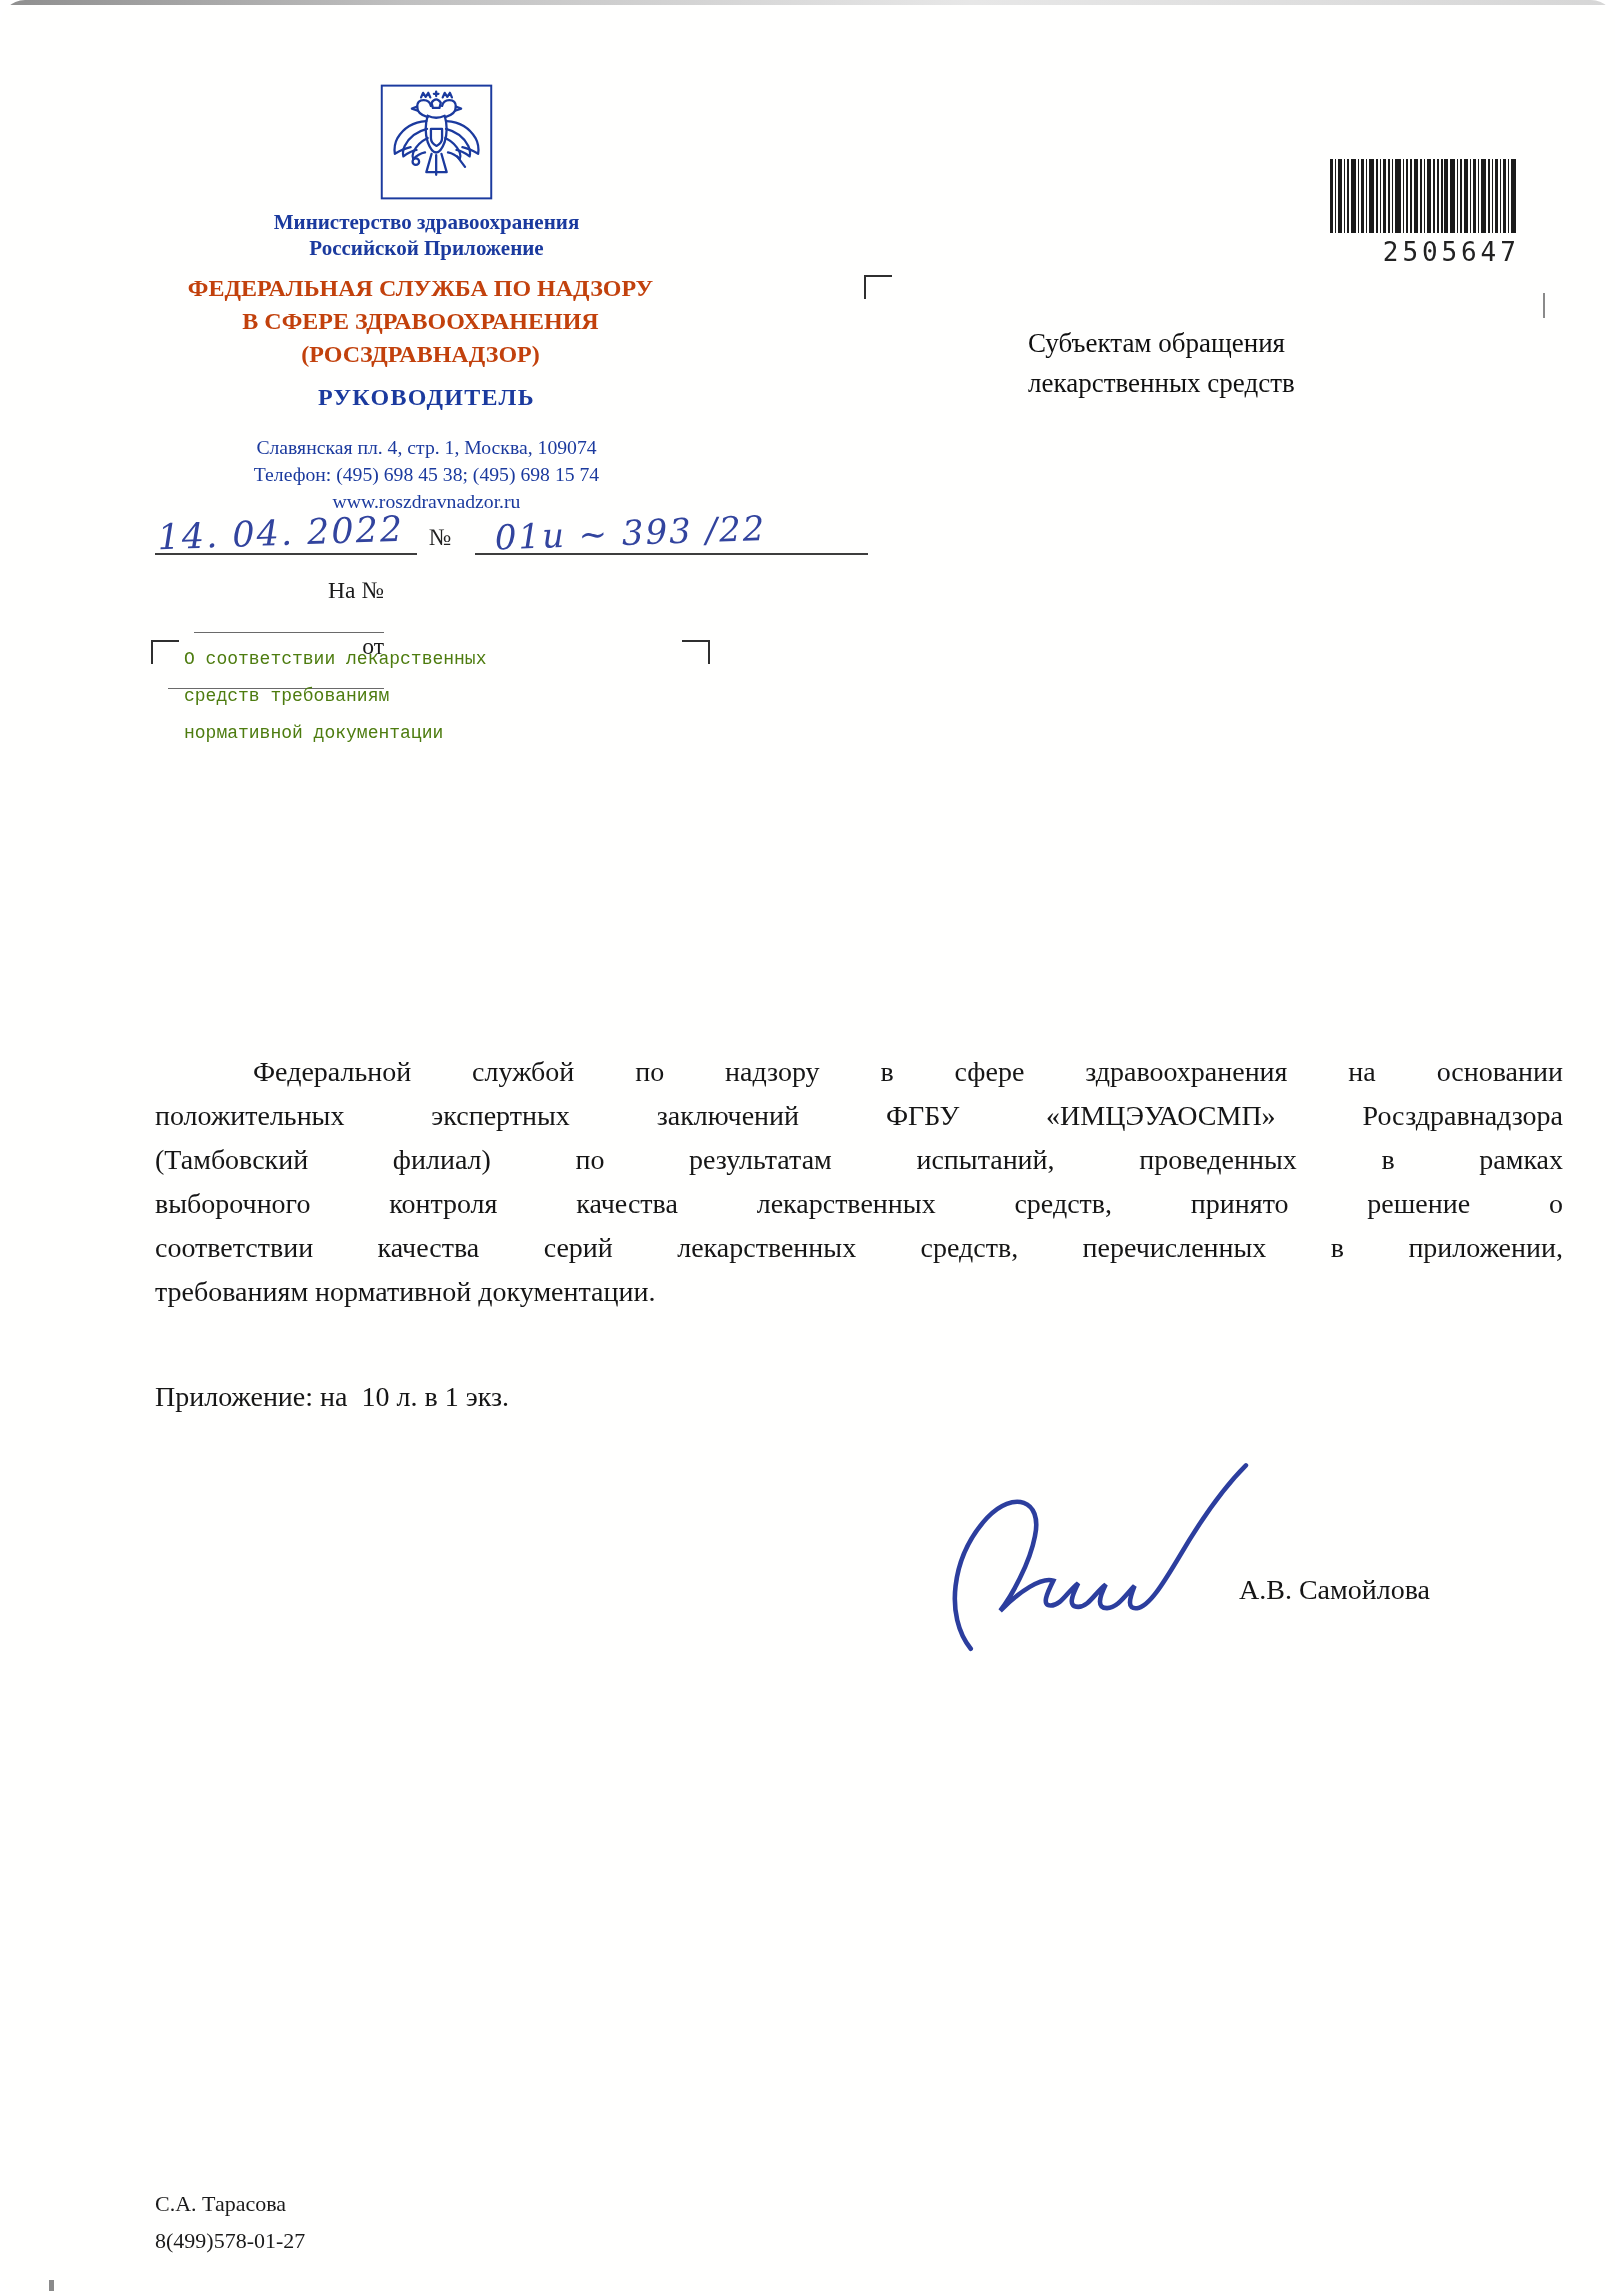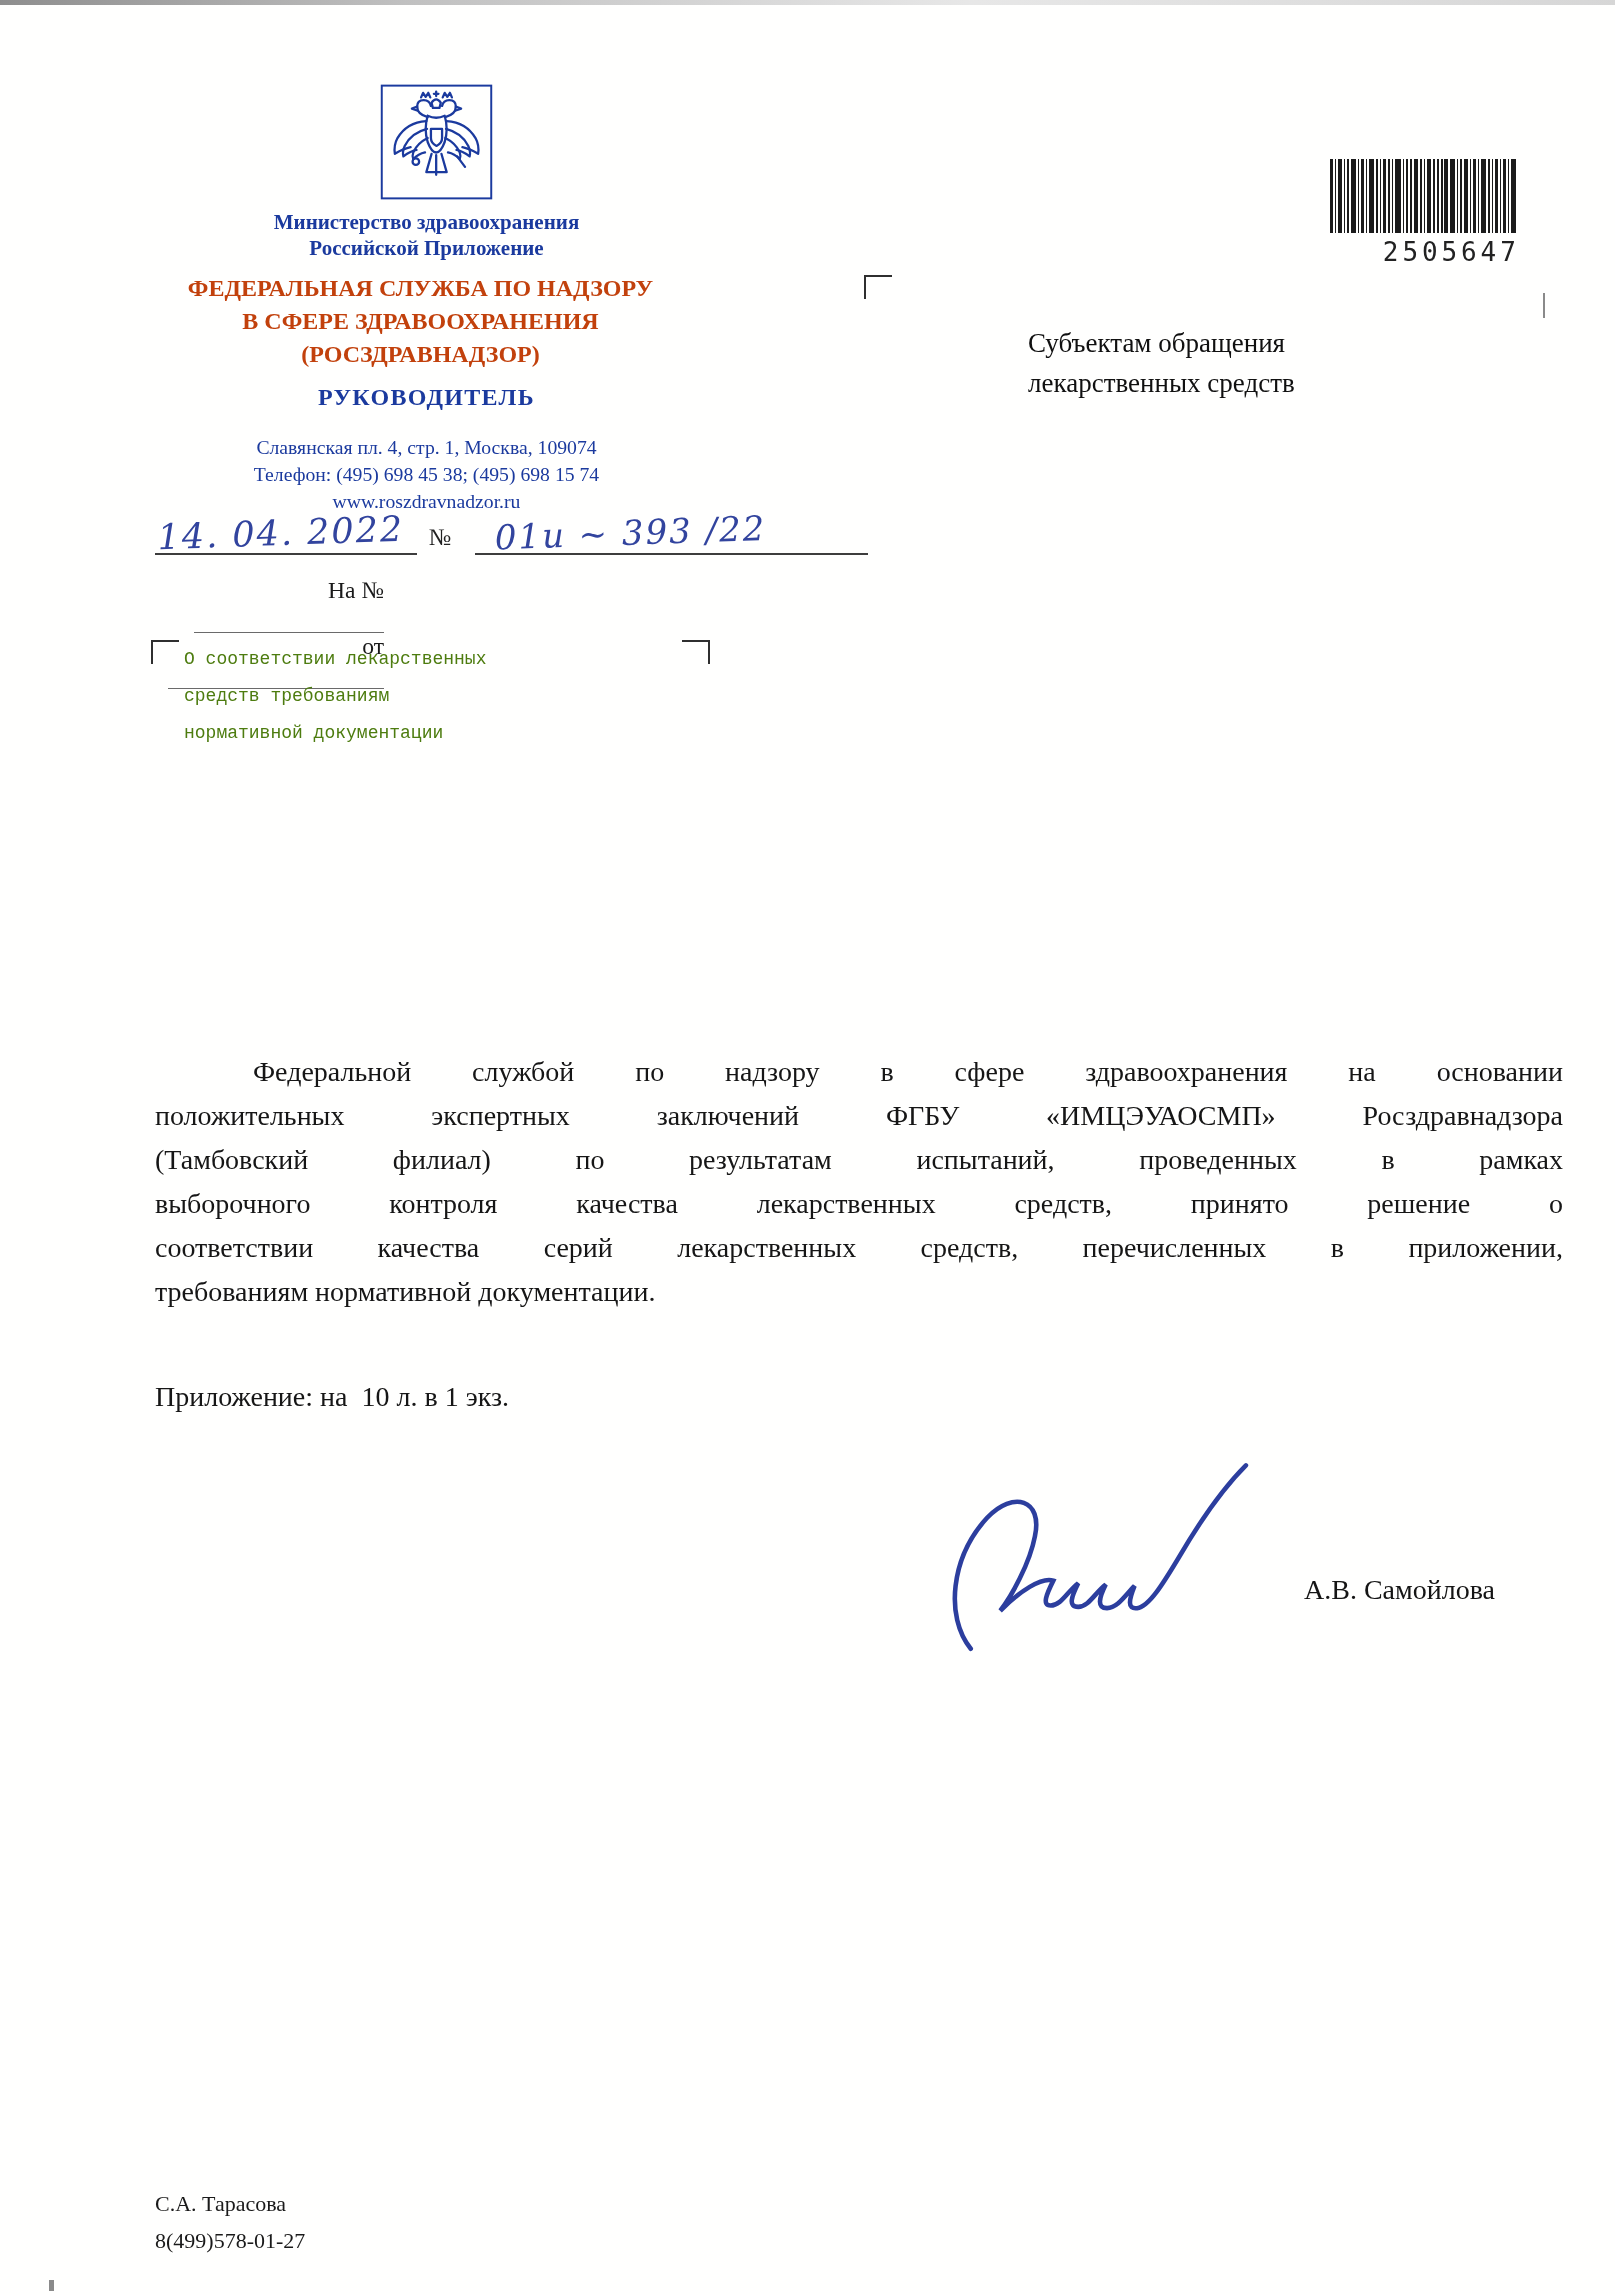--- a/index.html
+++ b/index.html
@@ -1,20 +1,20 @@
 <!DOCTYPE html>
 <html style="font-size:10.5px"><head>
 <meta charset="utf-8">
 <style>
   * { margin:0; padding:0; box-sizing:border-box; }
   html,body { background:#ffffff; }
   .page {
     position:relative; width:1616px; height:2295px;
     background:#fefefdf5; background-color:#fffffe;
-    font-family:"Liberation Serif", serif; color:#1a1a1a; overflow:hidden;
+    font-family:"Liberation Serif", serif; color:#1a1a1a; overflow:hidden;border-radius:25px;
   }
   .abs { position:absolute; }
 
   
   .scan-top { position:absolute; top:0; left:0; right:0; height:5.2px;
     background:linear-gradient(to right,#7a7a7a,#b5b5b5 25%,#e3e3e3 60%,#cfcfcf); opacity:.85; }
   .scan-nub { position:absolute; left:49px; top:2280px; width:4.6px; height:10.5px; background:#8a8a8a; }
 
   
   .emblem-box { left:379px; top:83px; width:115px; height:118px; }
@@ -65,21 +65,21 @@
 
   
   .body-text { left:155px; top:1050px; width:1408px; font-size:28px; color:#161616; }
   .body-line { text-align:justify; text-align-last:justify; line-height:44px; }
   .body-line.first { padding-left:98px; }
   .body-line.last { text-align-last:left; }
   .attachment { left:155px; top:1381px; font-size:28px; color:#161616; white-space:pre-wrap; }
 
   
   .signature-svg { left:938px; top:1439px; }
-  .signer-name { left:1239px; top:1574px; width:321px; text-align:center;
+  .signer-name { left:1239px; top:1574px; width:321px; text-align:left;
     font-size:28px; color:#151515; }
 
   
   .footer { left:155px; top:2185px; font-size:22px; line-height:37px; color:#1a1a1a; }
 </style>
 </head>
 <body>
 
 <div class="page">
 

